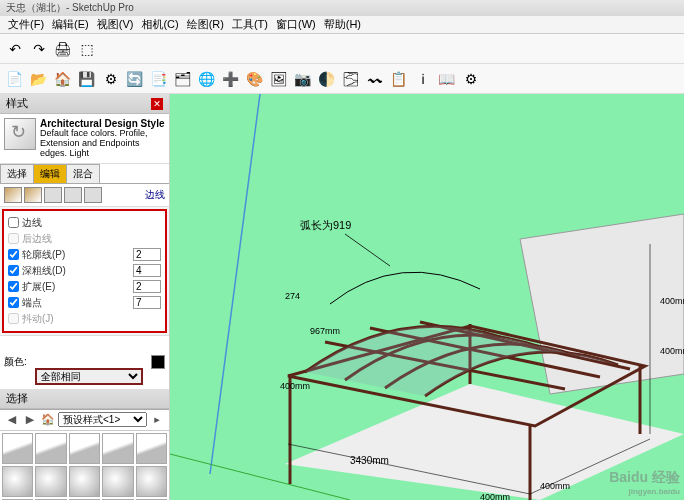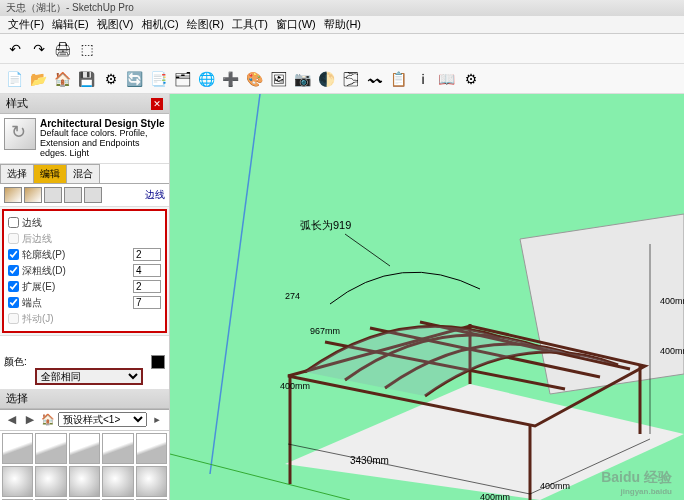--- a/index.html
+++ b/index.html
@@ -36,21 +36,21 @@
 .sw { width:14px; height:14px; background:#000; border:1px solid #888;}
 .sel-panel { background:#fff; border-top:1px solid #aaa;}
 .sel-head { display:flex; align-items:center; padding:2px 4px; gap:2px; border-bottom:1px solid #ccc;}
 .nav-ico { width:16px; height:16px; display:flex; align-items:center; justify-content:center; font-size:11px; cursor:pointer; color:#555;}
 .sel-head select { flex:1; font-size:10px;}
 .thumbs { display:grid; grid-template-columns:repeat(5,1fr); gap:2px; padding:2px; }
 .thumb { aspect-ratio:1; border:1px solid #aaa; background:linear-gradient(160deg,#fff 45%,#bbb 55%); cursor:pointer;}
 .thumb.cyl { background: radial-gradient(ellipse at 40% 40%, #fff, #aaa);}
 .viewport { flex: 1; background: #86efac; position: relative; overflow:hidden;}
 .viewport svg { width:100%; height:100%;}
-.watermark { position:absolute; right:12px; bottom:4px; font-size:14px; color:rgba(120,120,120,0.5); font-weight:bold;}
+.watermark { position:absolute; right:4px; bottom:4px; font-size:14px; color:rgba(120,120,120,0.5); font-weight:bold;}
 .watermark small{display:block;font-size:8px;text-align:right;font-weight:bold;}
 </style>
 </head>
 <body>
 
 <div class="titlebar">
   <span>天忠（湖北）- SketchUp Pro</span>
 </div>
 
 <div class="menubar">

